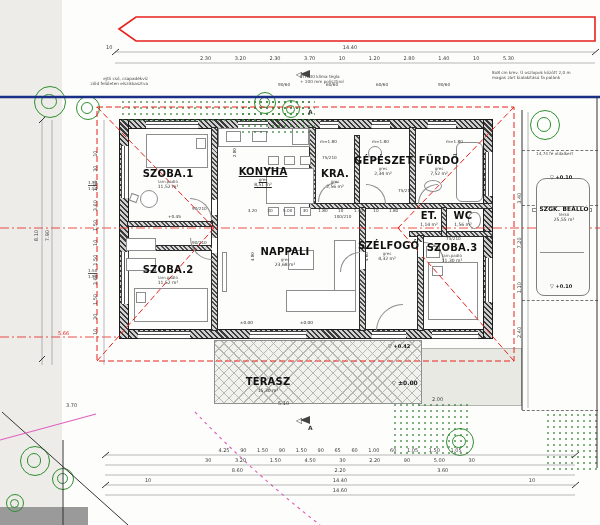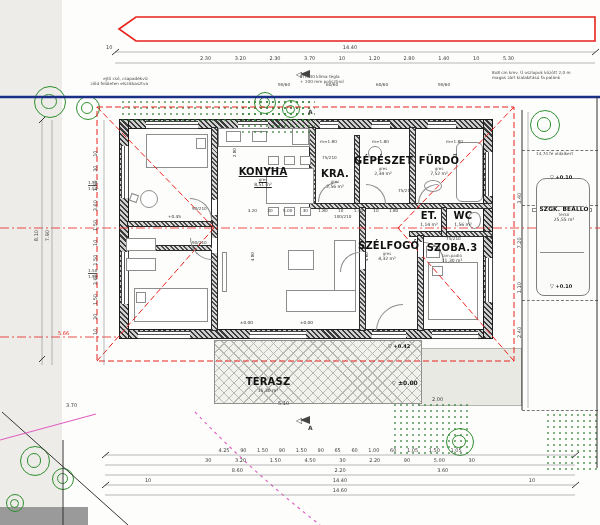--- a/index.html
+++ b/index.html
@@ -227,20 +227,25 @@
   <div class="tree" style="left:20px;top:446px;width:28px;height:28px;">
       <div></div>
     </div>
   <div class="tree" style="left:52px;top:468px;width:20px;height:20px;">
       <div></div>
     </div>
   <div class="tree" style="left:6px;top:494px;width:16px;height:16px;">
       <div></div>
     </div>
 
+  <div class="room" style="left:128px;top:168px;width:80px;">
+    <div class="rname">SZOBA.1</div>
+    <div class="rfloor">lam.padló</div>
+    <div class="rarea">11,52 m²</div>
+  </div>
   <div class="room" style="left:234px;top:166px;width:58px;text-decoration:underline;">
     <div class="rname">KONYHA</div>
     <div class="rfloor">gres</div>
     <div class="rarea">8,51 m²</div>
   </div>
   <div class="room" style="left:316px;top:168px;width:38px;">
     <div class="rname">KRA.</div>
     <div class="rfloor">gres</div>
     <div class="rarea">2,56 m²</div>
   </div>
@@ -254,20 +259,30 @@
     <div class="rfloor">gres</div>
     <div class="rarea">7,52 m²</div>
   </div>
   <div class="room" style="left:416px;top:210px;width:26px;">
     <div class="rname">ET.</div>
     <div class="rarea">1,14 m²</div>
   </div>
   <div class="room" style="left:450px;top:210px;width:26px;">
     <div class="rname">WC</div>
     <div class="rarea">1,56 m²</div>
+  </div>
+  <div class="room" style="left:128px;top:264px;width:80px;">
+    <div class="rname">SZOBA.2</div>
+    <div class="rfloor">lam.padló</div>
+    <div class="rarea">11,52 m²</div>
+  </div>
+  <div class="room" style="left:246px;top:246px;width:78px;">
+    <div class="rname">NAPPALI</div>
+    <div class="rfloor">gres</div>
+    <div class="rarea">23,68 m²</div>
   </div>
   <div class="room" style="left:358px;top:240px;width:58px;">
     <div class="rname">SZÉLFOGÓ</div>
     <div class="rfloor">gres</div>
     <div class="rarea">4,32 m²</div>
   </div>
   <div class="room" style="left:422px;top:242px;width:60px;">
     <div class="rname">SZOBA.3</div>
     <div class="rfloor">lam.padló</div>
     <div class="rarea">11,30 m²</div>

